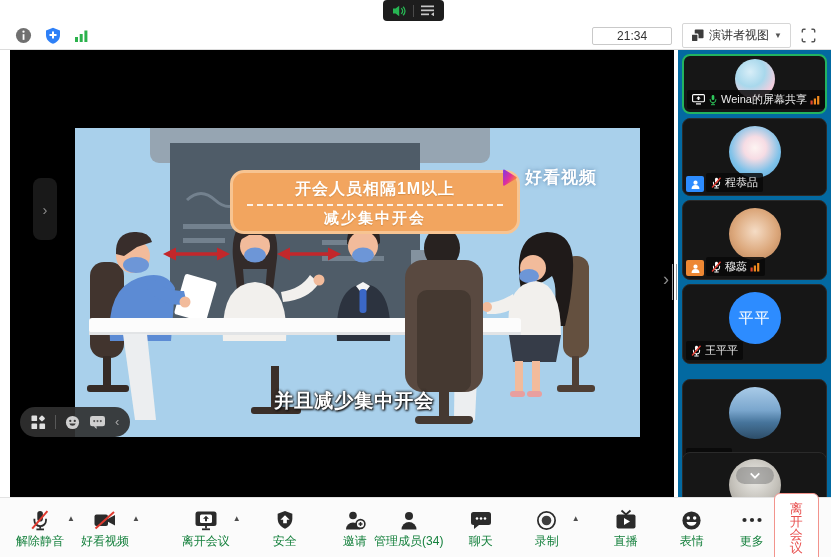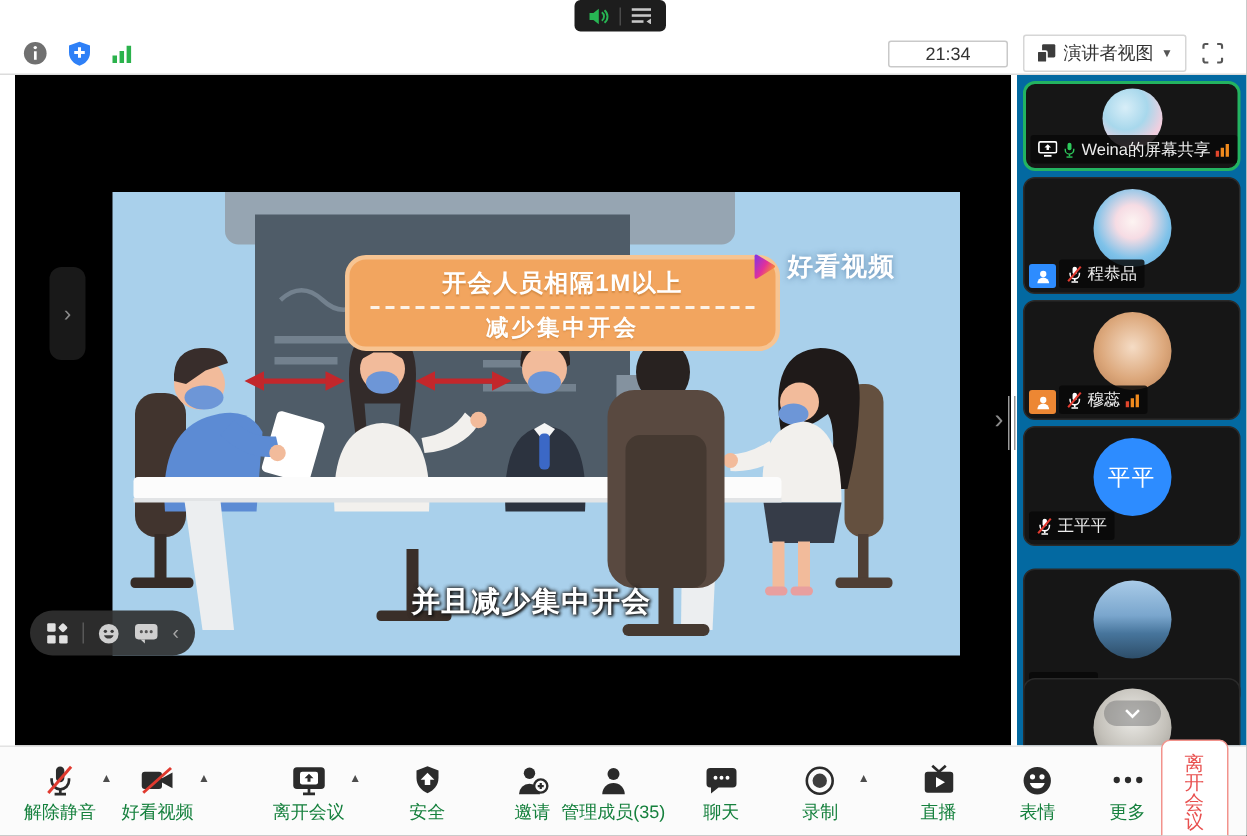--- a/index.html
+++ b/index.html
@@ -472,21 +472,21 @@
         <line x1="15.5" y1="15" x2="19.5" y2="15" stroke="#2b2b2b" stroke-width="1.5"></line>
       </svg>
       <span class="tb-label">邀请</span>
     </div>
 
     <div class="tb-item" style="margin-left:10px;">
       <svg width="24" height="23" viewBox="0 0 24 23">
         <circle cx="12" cy="7" r="4" fill="#2b2b2b"></circle>
         <path d="M4.5 20.5 a7.5 7.5 0 0 1 15 0z" fill="#2b2b2b"></path>
       </svg>
-      <span class="tb-label">管理成员(35)</span>
+      <span class="tb-label">管理成员(34)</span>
     </div>
 
     <div class="tb-item" style="margin-left:28px;">
       <svg width="24" height="23" viewBox="0 0 24 23">
         <path d="M4.5 3 h15 a2.5 2.5 0 0 1 2.5 2.5 v8 a2.5 2.5 0 0 1 -2.5 2.5 h-9.5 l-5 4 v-4 h-0.5 a2.5 2.5 0 0 1 -2.5 -2.5 v-8 A2.5 2.5 0 0 1 4.5 3z" fill="#2b2b2b"></path>
         <circle cx="8" cy="9.5" r="1.3" fill="#fff"></circle>
         <circle cx="12" cy="9.5" r="1.3" fill="#fff"></circle>
         <circle cx="16" cy="9.5" r="1.3" fill="#fff"></circle>
       </svg>
       <span class="tb-label">聊天</span>

